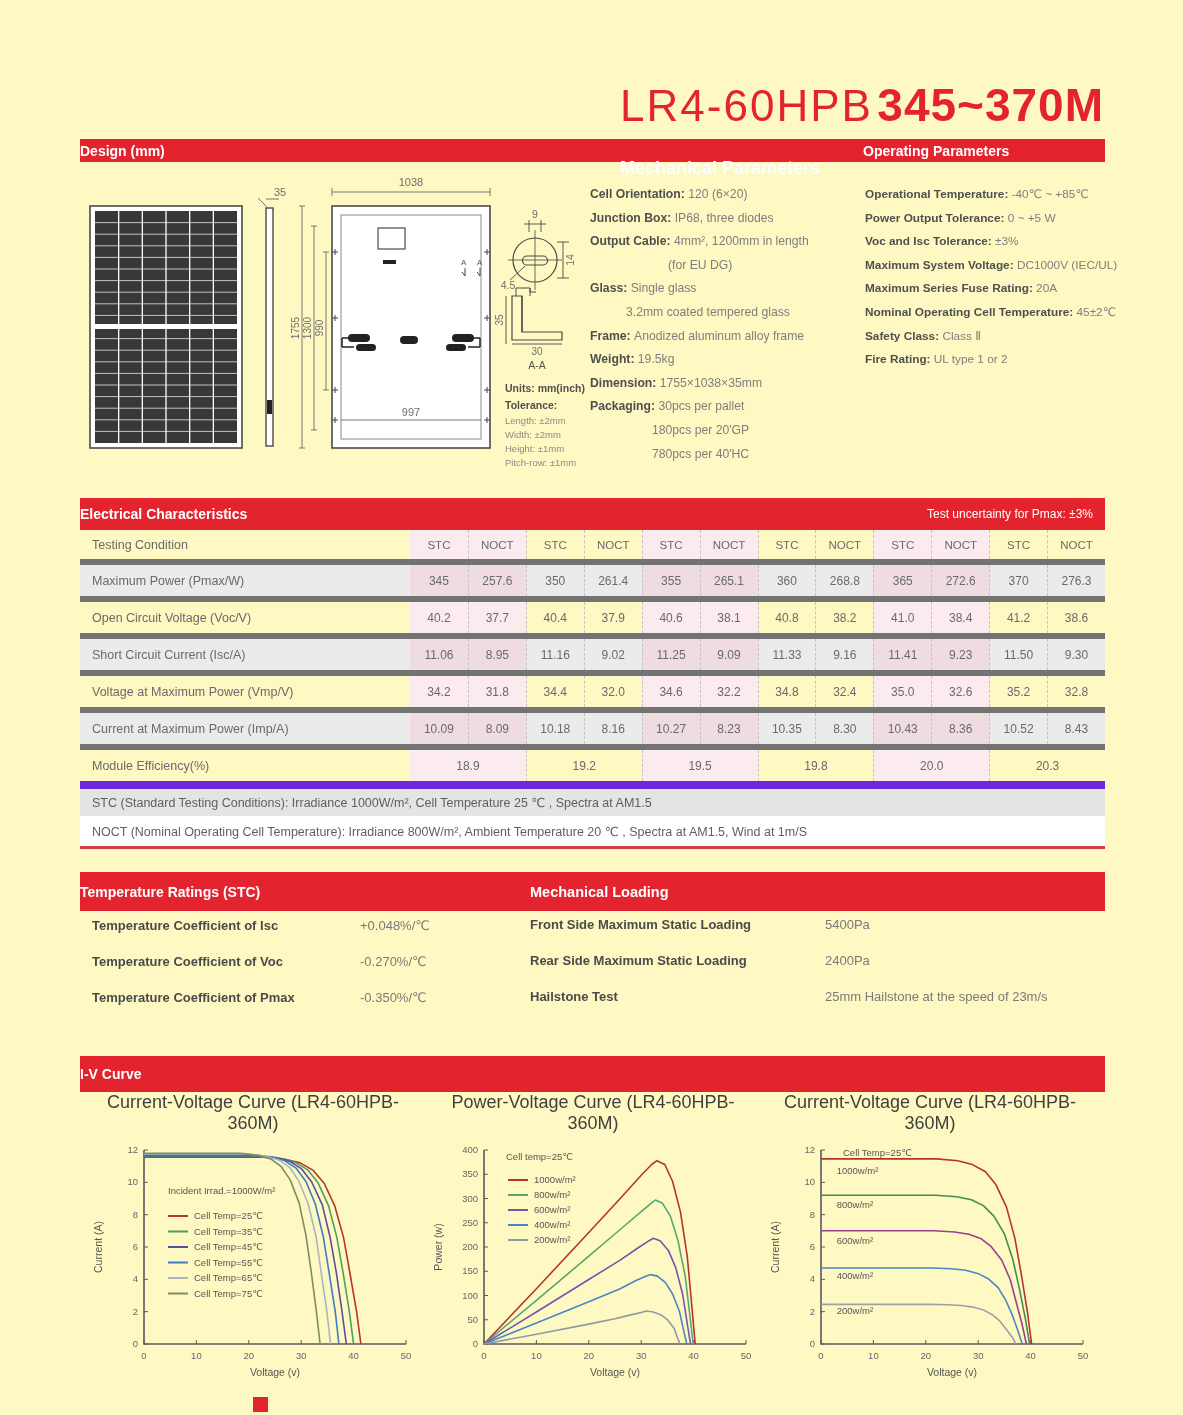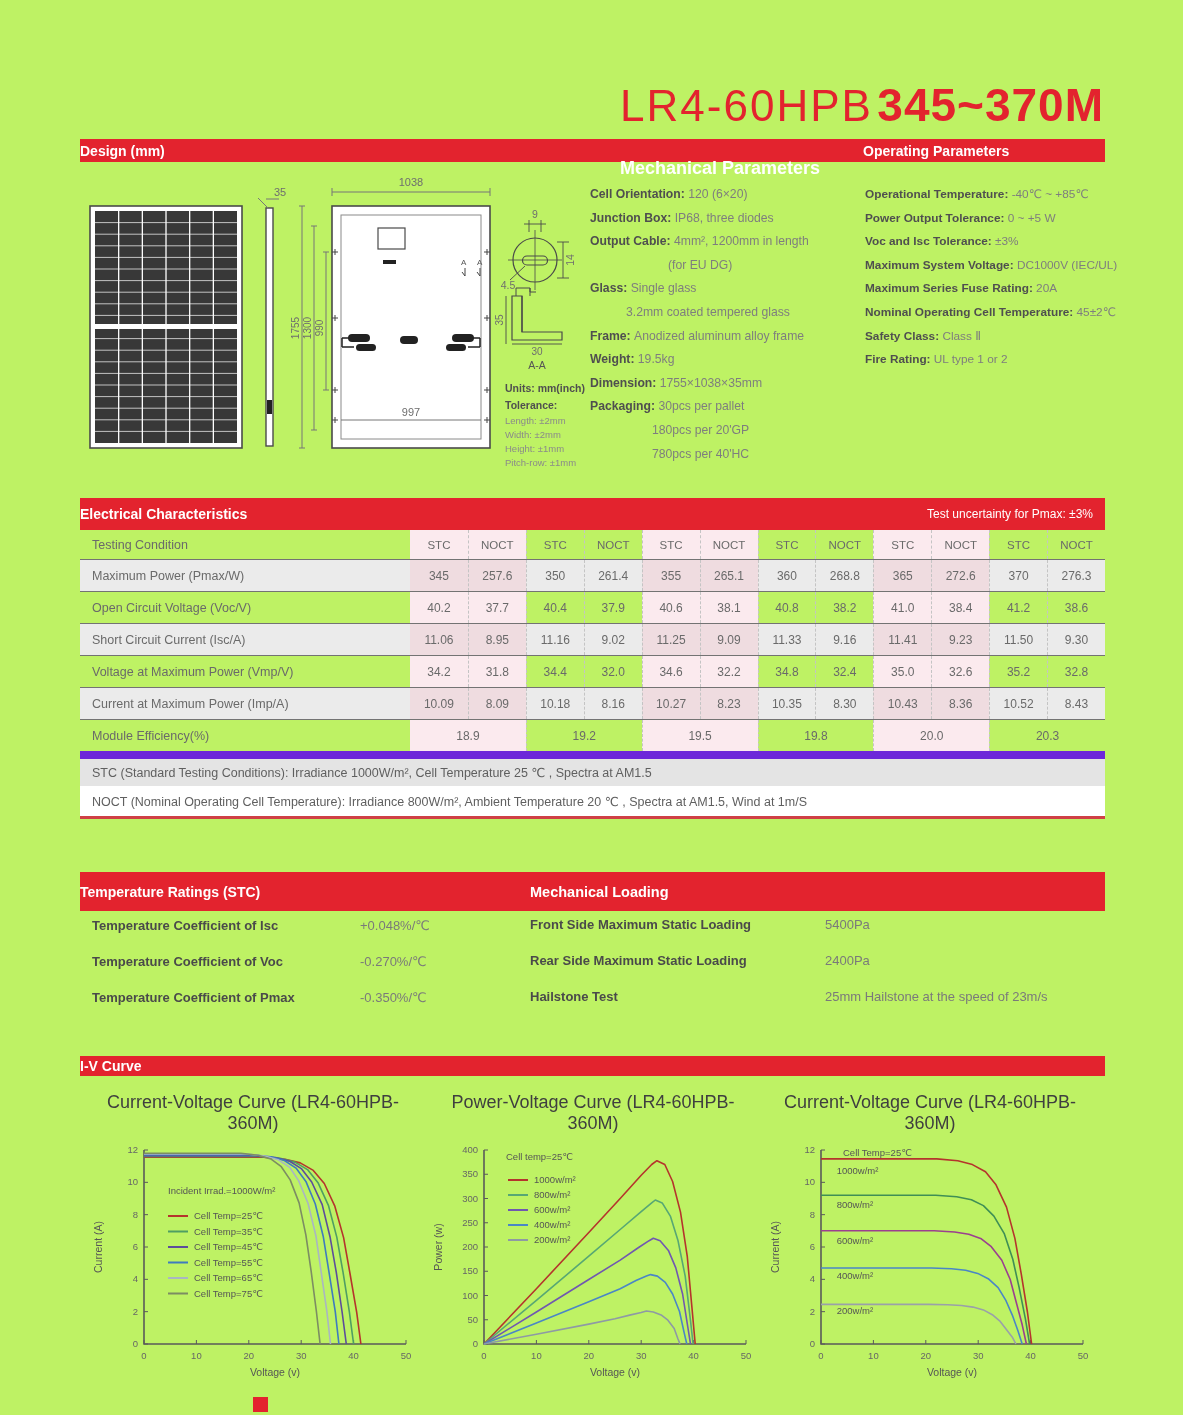--- a/index.html
+++ b/index.html
@@ -1,55 +1,55 @@
 <!DOCTYPE html>
 <html><head>
 <meta charset="utf-8">
 <style>
   html,body{margin:0;padding:0;background:#fff;}
   body{font-family:"Liberation Sans","DejaVu Sans",sans-serif;color:#6a6a6a;}
-  #page{position:relative;width:1183px;height:1415px;background:#bef264;overflow:hidden;}
+  #page{position:relative;width:1183px;height:1415px;background:#fef9c3;overflow:hidden;}
 
   
   #title{position:absolute;top:78px;right:79px;white-space:nowrap;}
   #title .t-model{font-size:44px;font-weight:400;color:#e3232e;letter-spacing:2px;}
   #title .t-power{font-size:46px;font-weight:800;color:#e3232e;letter-spacing:1px;}
 
   
   .redbar{position:absolute;left:80px;width:1025px;background:#e3232e;color:#fff;
           font-weight:700;display:flex;align-items:center;box-sizing:border-box;}
   .redbar .rb-label{font-size:14px;}
   #bar-top{top:139px;height:23px;}
   #bar-top .rb-mech{position:absolute;left:540px;font-size:18px;margin-top:36px;}
   #bar-top .rb-oper{position:absolute;left:783px;font-size:14px;}
   #bar-elec{top:498px;height:32px;}
   #bar-elec .rb-note{position:absolute;right:12px;font-size:12px;font-weight:400;}
   #bar-temp{top:872px;height:39px;}
   #bar-temp .rb-load{position:absolute;left:450px;font-size:14.5px;}
-  #bar-iv{top:1056px;height:20px;}
+  #bar-iv{top:1056px;height:36px;}
 
   
   #design-svg{position:absolute;left:80px;top:168px;}
   .param-col{position:absolute;top:183px;font-size:12.2px;line-height:23.6px;white-space:nowrap;}
   #mech-list{left:590px;width:245px;}
   #op-list{left:865px;width:245px;font-size:11.8px;}
   .p-label{color:#4f4f4f;font-weight:700;}
   .p-value{color:#7e7e7e;}
 
   
   #etable{position:absolute;left:80px;top:530px;width:1025px;font-size:12px;}
   .trow{display:grid;grid-template-columns:330px repeat(12,1fr);align-items:center;}
   .trow-span{display:grid;grid-template-columns:330px repeat(6,1fr);align-items:center;}
   .tlabel{padding-left:12px;text-align:left;color:#6a6a6a;font-size:12.5px;}
   .tcell{text-align:center;color:#6a6a6a;height:100%;display:flex;align-items:center;justify-content:center;}
   .dash{border-left:1px dashed #c4c4c4;}
   .pink{background:#fbeaee;}
   .grayrow .tcell.pink, .grayrow .pinkg{background:#efdce0;}
   .grayrow{background:#ebebeb;}
-  .rowline{border-bottom:1px solid #737373;}
+  .rowline{border-bottom:6px solid #737373;}
   .r-model{height:31px;font-size:12px;}
   .r-test{height:29px;font-size:11.5px;}
   .r-data{height:31px;}
   .r-eff{height:31px;}
   #note-stc{height:27px;background:#e4e4e4;border-top:8px solid #6d28d9;display:flex;align-items:center;
             padding-left:12px;font-size:12.5px;color:#5f5f5f;}
   #note-noct{height:30px;background:#fff;border-bottom:3px solid #cf4046;display:flex;align-items:center;
             padding-left:12px;font-size:12.5px;color:#5f5f5f;}
 
   

